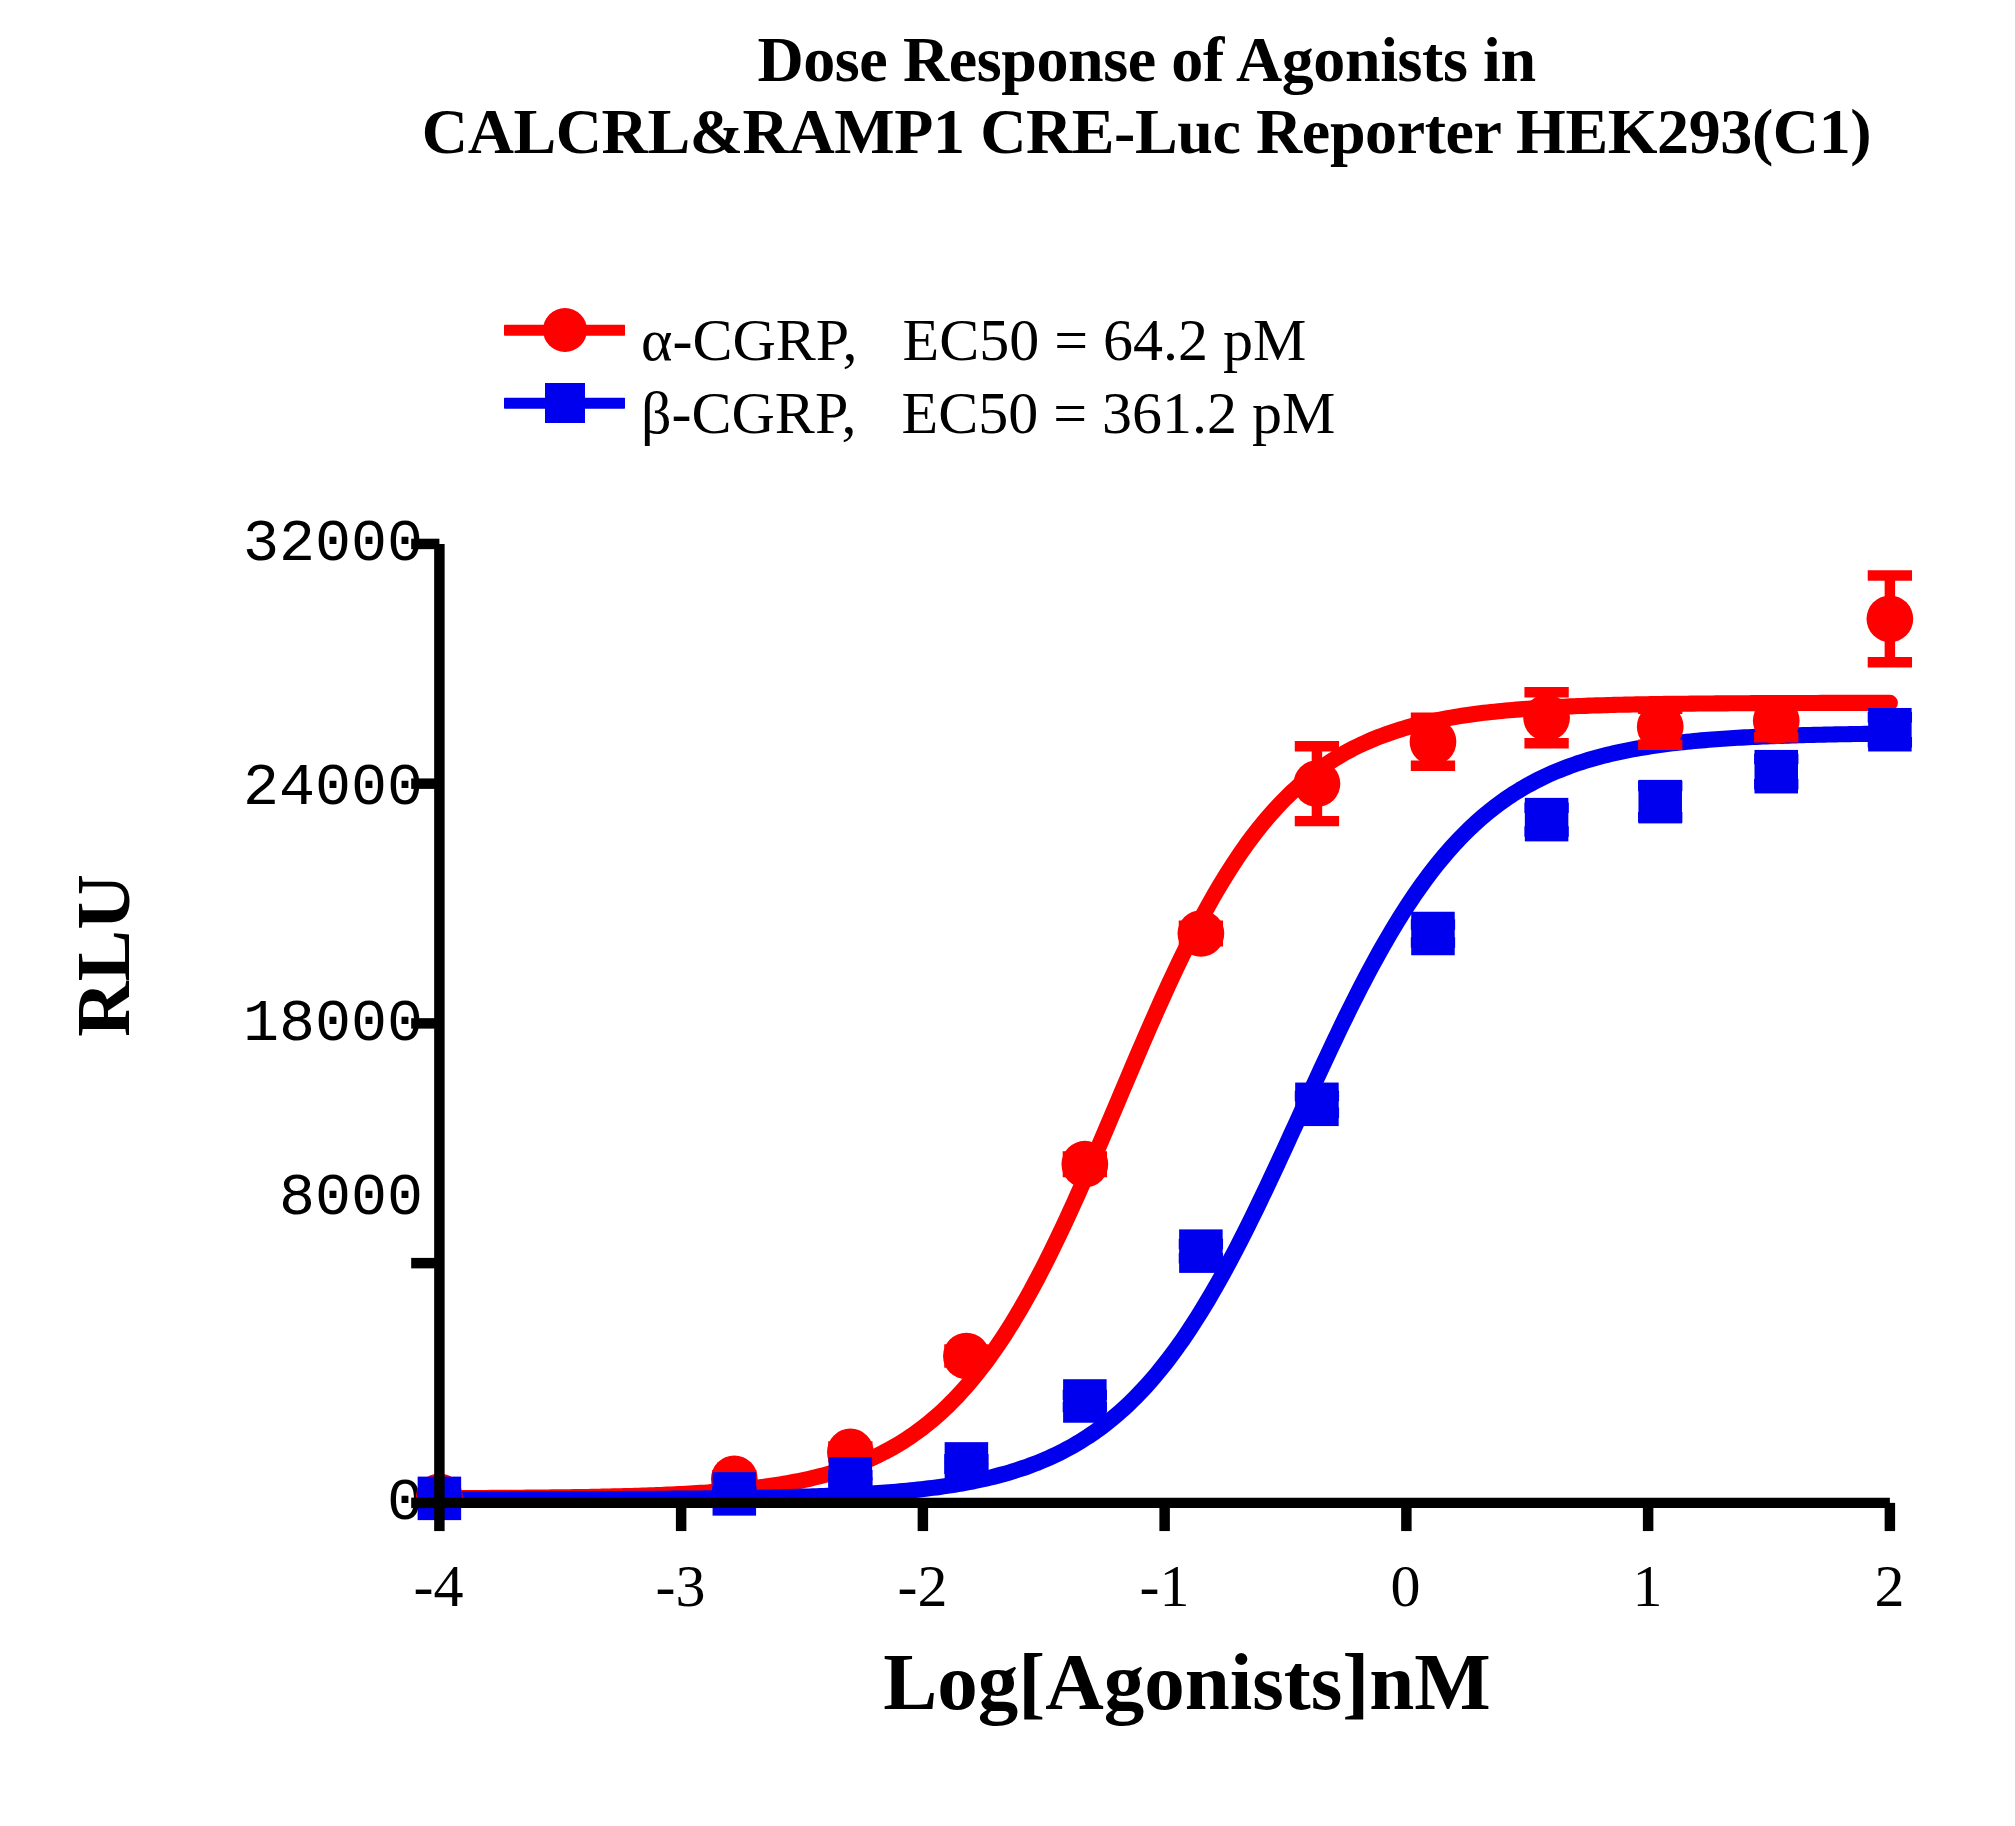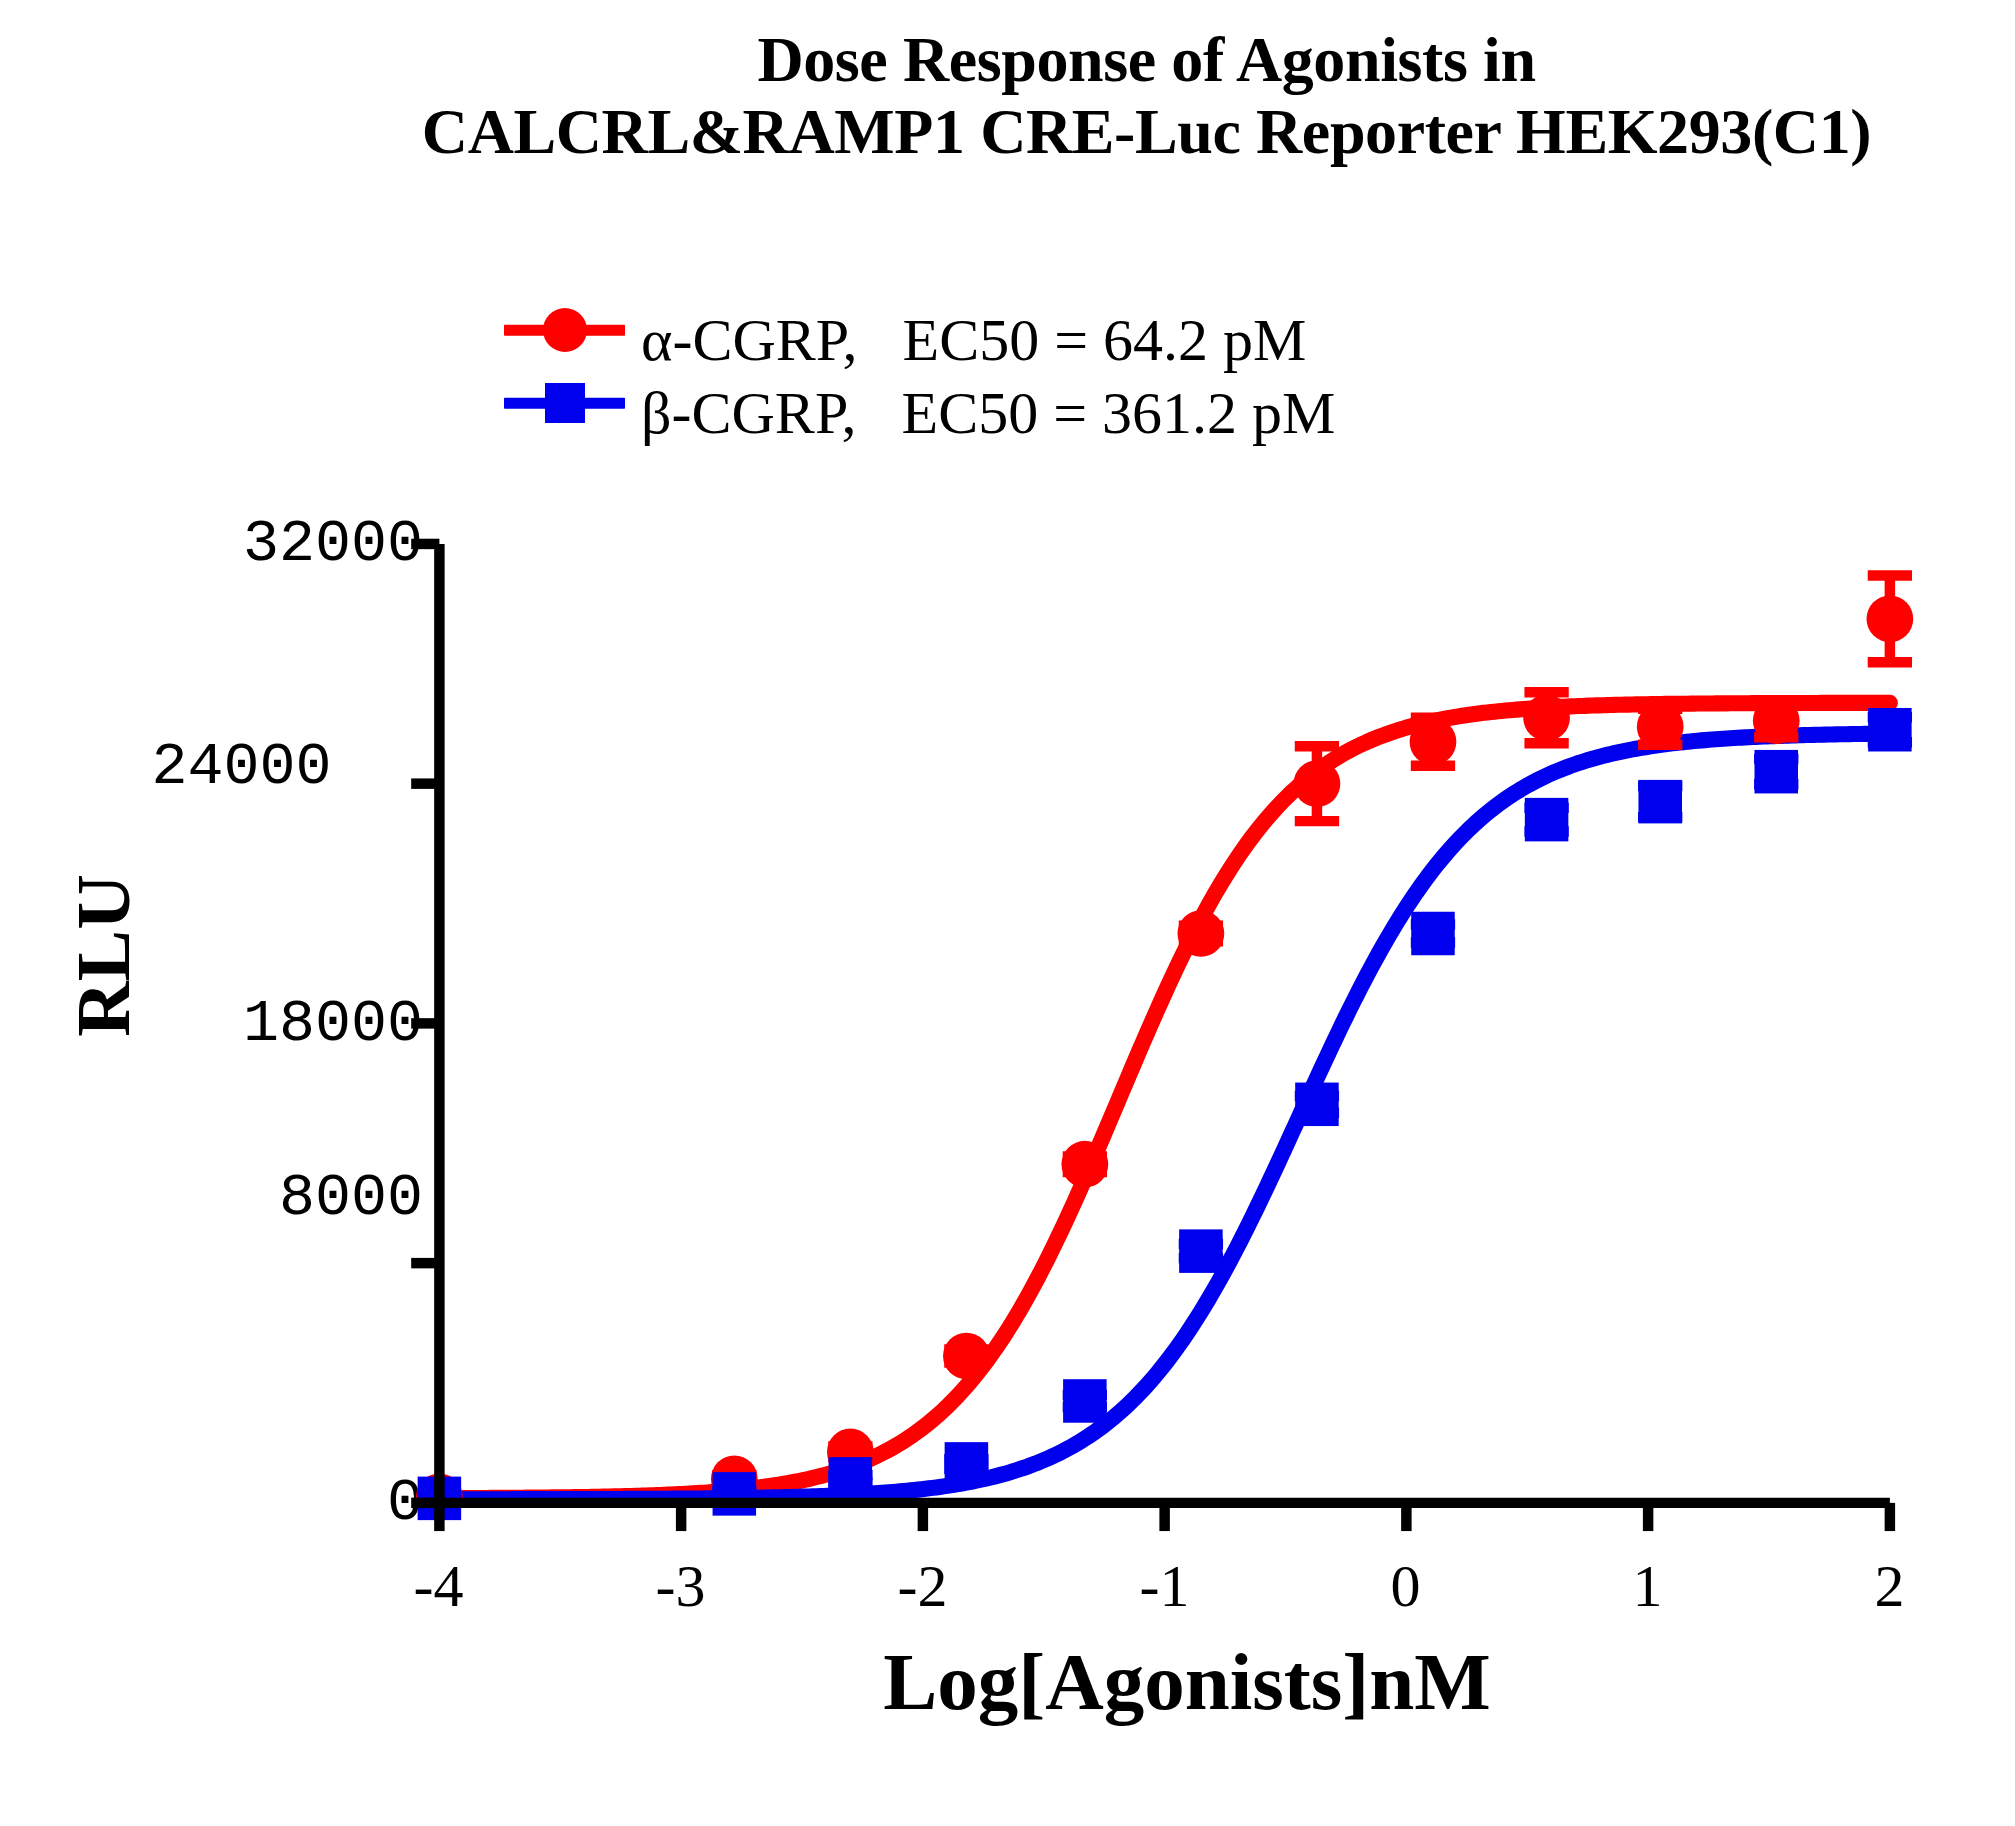--- a/index.html
+++ b/index.html
@@ -68,21 +68,21 @@
     </div>
   </div>
 
   <div class="ylabel">RLU</div>
   <div class="xlabel">Log[Agonists]nM</div>
 
   <div class="ytick-wrap" id="ytick-wrap">
       <div class="ytick-label" style="top: 1503px;">0</div>
       <div class="ytick-label" style="top: 1198px;">8000</div>
       <div class="ytick-label" style="top: 1024px;">18000</div>
-      <div class="ytick-label" style="top: 767px; text-align: center;">24000</div>
+      <div class="ytick-label" style="top: 788px;">24000</div>
       <div class="ytick-label" style="top: 544px;">32000</div>
     </div>
   <div id="xtick-wrap">
       <div class="xtick-label" style="left: 439px;">-4</div>
       <div class="xtick-label" style="left: 681px;">-3</div>
       <div class="xtick-label" style="left: 923px;">-2</div>
       <div class="xtick-label" style="left: 1165px;">-1</div>
       <div class="xtick-label" style="left: 1406px;">0</div>
       <div class="xtick-label" style="left: 1648px;">1</div>
       <div class="xtick-label" style="left: 1890px;">2</div>

